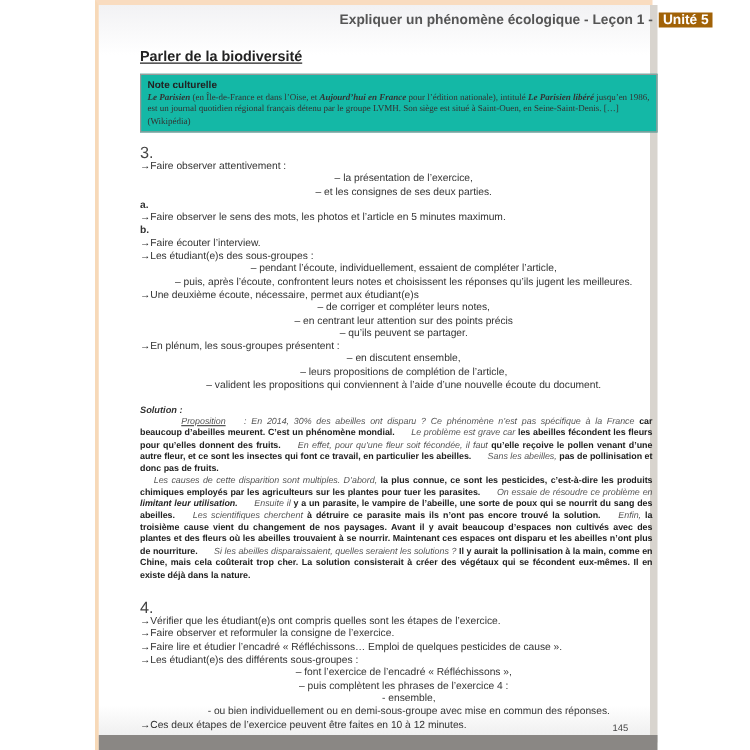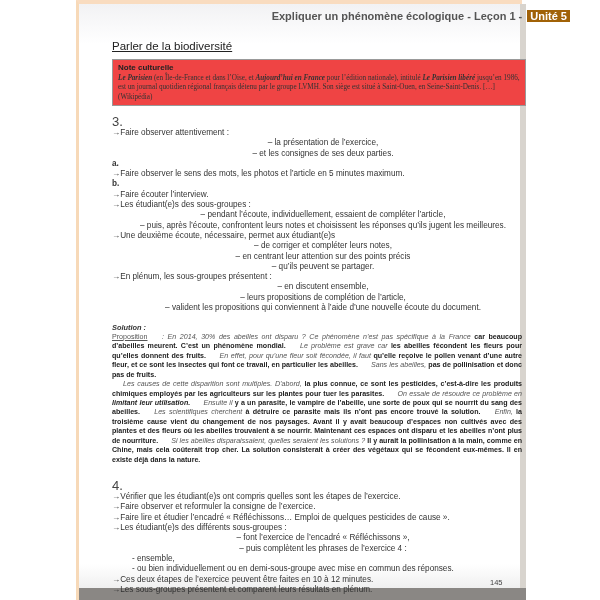--- a/index.html
+++ b/index.html
@@ -5,35 +5,35 @@
   html, body { margin:0; padding:0; }
   body { width:600px; height:600px; background:#ffffff; position:relative; overflow:hidden;
          font-family:"Liberation Sans", sans-serif; color:#222; }
   .page { position:absolute; left:76px; top:0; width:446px; height:600px;
           background:linear-gradient(#f2f2f4 0px, #ffffff 40px, #ffffff 560px, #ececec 590px);
           border-left:3px solid #f7d9b8; border-top:4px solid #f9dcc0; box-sizing:border-box; }
   .page-right { position:absolute; left:520px; top:4px; width:6px; height:590px; background:#d8d4ce; }
   .page-bottom { position:absolute; left:79px; top:588px; width:447px; height:12px; background:#8a8784; }
   .header { position:absolute; right:30px; top:10px; font-size:11px; font-weight:bold; color:#555; white-space:nowrap; }
   .badge { background:#a16207; color:#fff; padding:0 3px; margin-left:2px; }
-  .title { position:absolute; left:112px; top:40px; font-size:11.5px; font-weight:normal; text-decoration:underline; color:#222; }
+  .title { position:absolute; left:112px; top:40px; font-size:11.5px; font-weight:bold; text-decoration:underline; color:#222; }
   .note { position:absolute; left:112px; top:59px; width:414px; box-sizing:border-box; border:1px solid #999;
-          background:#ef4444; padding:3px 5px 3px 5px; font-size:7.2px; line-height:9.6px; font-family:"Liberation Serif", serif; color:#333; }
+          background:#14b8a6; padding:3px 5px 3px 5px; font-size:7.2px; line-height:9.6px; font-family:"Liberation Serif", serif; color:#333; }
   .note .nt { font-family:"Liberation Sans", sans-serif; font-weight:bold; font-size:8px; color:#222; margin-bottom:1px; }
   .body { position:absolute; left:112px; top:113px; width:410px; font-size:8.2px; line-height:10.3px; color:#333; }
   .secnum { font-size:13px; line-height:13px; color:#444; margin-top:2px; }
   .lbl { font-weight:bold; }
   .arrow::before { content:"\2192 "; }
   .dash { padding-left:12px;text-align:center; }
-  .dash2 { padding-left:20px; }
+  .dash2 { padding-left:20px;text-align:center; }
   .sol { margin-top:10px; font-size:7.1px; line-height:9.45px; text-align:justify; color:#333; }
   .sol .st { font-weight:bold; font-style:italic; font-size:7.4px; }
   .sol i { color:#555;margin-left:11px; }
   .sol b { color:#222; }
-  .sol .u { text-decoration:underline; color:#555; }
+  .sol .u { text-decoration:underline; font-style:italic; color:#555;margin-left:33px; }
   .sec4 { margin-top:14px; }
   .pagenum { position:absolute; left:490px; top:578px; font-size:7.5px; color:#444; }
 </style>
 </head>
 <body>
 
 <div class="page"></div>
 <div class="page-right"></div>
 <div class="page-bottom"></div>
 
@@ -83,18 +83,17 @@
     <div id="sec4">
         <div class="arrow">Vérifier que les étudiant(e)s ont compris quelles sont les étapes de l’exercice.</div>
         <div class="arrow">Faire observer et reformuler la consigne de l’exercice.</div>
         <div class="arrow">Faire lire et étudier l’encadré « Réfléchissons… Emploi de quelques pesticides de cause ».</div>
         <div class="arrow">Les étudiant(e)s des différents sous-groupes :</div>
         <div class="dash">– font l’exercice de l’encadré « Réfléchissons »,</div>
         <div class="dash">– puis complètent les phrases de l’exercice 4 :</div>
         <div class="dash2">- ensemble,</div>
         <div class="dash2">- ou bien individuellement ou en demi-sous-groupe avec mise en commun des réponses.</div>
         <div class="arrow">Ces deux étapes de l’exercice peuvent être faites en 10 à 12 minutes.</div>
-        <div class="arrow">Les sous-groupes présentent et comparent leurs résultats en plénum.</div>
       </div>
   </div>
 </div>
 
 <div class="pagenum">145</div>
 
 </body></html>

